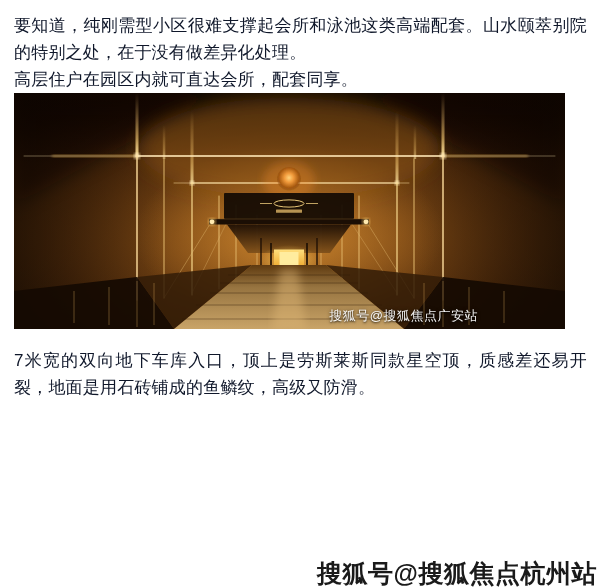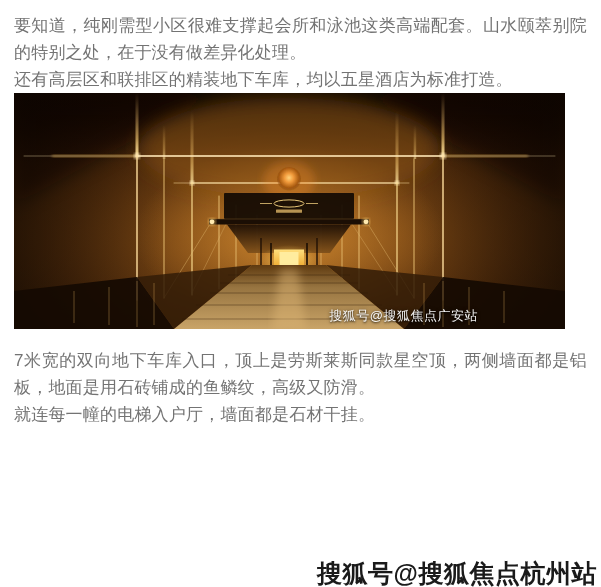--- a/index.html
+++ b/index.html
@@ -16,21 +16,21 @@
   }
   .article-content {
     box-sizing: border-box;
     width: 601px;
     padding: 12px 14px 0 14px;
   }
   .para {
     margin: 0;
     font-size: 17px;
     line-height: 27px;
-    color: #737373;
+    color: #0f172a;
     letter-spacing: 0.2px;
     text-align: justify;
   }
   figure.garage {
     margin: 0 0 18px 0;
     padding: 0;
     width: 476px;
     height: 236px;
     position: relative;
     background: #2a1505;
@@ -57,21 +57,21 @@
     white-space: nowrap;
     text-shadow: 0.5px 0.5px 0 rgba(255,255,255,0.35);
   }
 </style>
 </head>
 <body>
 
 <div class="article-content">
 
   <p class="para">要知道，纯刚需型小区很难支撑起会所和泳池这类高端配套。山水颐萃别院的特别之处，在于没有做差异化处理。</p>
-  <p class="para">还有高层区和联排区的精装地下车库，均以五星酒店为标准打造。</p>
+  <p class="para">高层住户在园区内就可直达会所，配套同享。</p>
 
   <figure class="garage">
     <svg width="551" height="236" viewBox="0 0 551 236" xmlns="http://www.w3.org/2000/svg">
       <defs>
         <radialGradient id="gBase" cx="50%" cy="62%" r="78%">
           <stop offset="0%" stop-color="#9a6120"></stop>
           <stop offset="25%" stop-color="#7a4714"></stop>
           <stop offset="55%" stop-color="#4e2a0b"></stop>
           <stop offset="85%" stop-color="#241203"></stop>
           <stop offset="100%" stop-color="#190c02"></stop>
@@ -219,18 +219,17 @@
         <polygon points="390,236 429,184 312,172" fill="#331c07" opacity="0.85"></polygon>
         <polygon points="160,236 390,236 312,172 238,172" fill="url(#gFloor)"></polygon>
         <path d="M214 182 H336 M206 190 H344 M196 200 H354 M182 212 H368 M168 226 H382" stroke="rgba(45,25,8,0.4)" stroke-width="1" fill="none"></path>
         <polygon points="258,236 292,236 284,176 266,176" fill="rgba(225,185,120,0.45)" filter="url(#b6)"></polygon>
         <path d="M60 198 V230 M95 194 V232 M123 188 V234 M140 190 V232 M490 198 V230 M455 194 V232 M429 188 V234 M410 190 V232" stroke="rgba(255,200,110,0.22)" stroke-width="1.5" fill="none"></path>
       </g>
     </svg>
     <figcaption class="img-watermark">搜狐号@搜狐焦点广安站</figcaption>
   </figure>
 
-  <p class="para">7米宽的双向地下车库入口，顶上是劳斯莱斯同款星空顶，两侧墙面都是铝板，地面是用石砖铺成的鱼鳞纹，高级又防滑。</p>
-  <p class="para">就连每一幢的电梯入户厅，墙面都是石材干挂。</p>
+  <p class="para">7米宽的双向地下车库入口，顶上是劳斯莱斯同款星空顶，质感差还易开裂，地面是用石砖铺成的鱼鳞纹，高级又防滑。</p>
 
 </div>
 
 <div class="page-watermark">搜狐号@搜狐焦点杭州站</div>
 
 </body></html>

